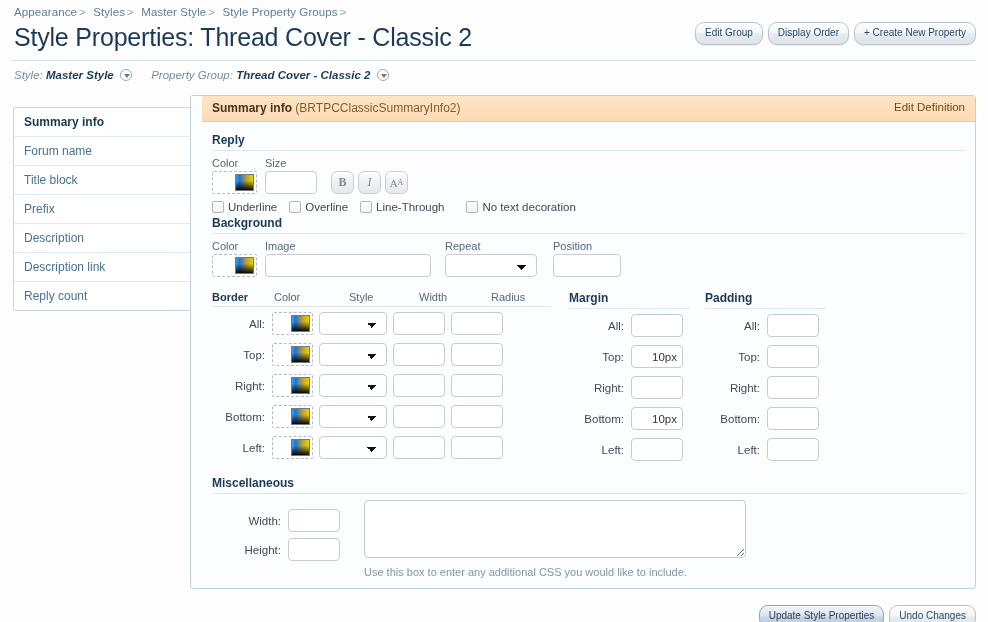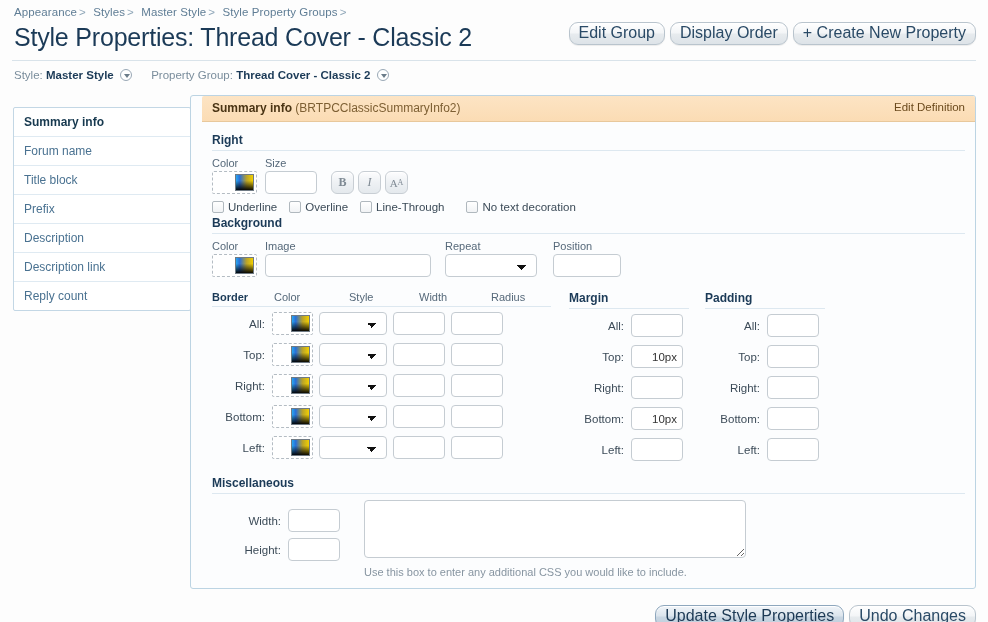--- a/index.html
+++ b/index.html
@@ -38,21 +38,21 @@
   }
   .title-actions {
     position: absolute;
     right: 12px;
     top: 4px;
     display: flex;
     gap: 5px;
   }
   .btn {
     font-family: "Liberation Sans", sans-serif;
-    font-size: 16px;
+    font-size: 10px;
     color: #2a4a66;
     background: linear-gradient(to bottom, #ffffff 0%, #f3f5f7 48%, #e7ebee 52%, #dde3e8 100%);
     border: 1px solid #b9c4cd;
     border-radius: 9px;
     padding: 4px 9px 5px 9px;
     line-height: 12px;
     cursor: pointer;
     white-space: nowrap;
     box-shadow: 0 1px 1px rgba(0,0,0,.07), inset 0 1px 0 rgba(255,255,255,.9);
   }
@@ -67,20 +67,21 @@
     background: #d9e3ea;
     margin: 4px 12px 0 12px;
   }
 
   
   .selector-row {
     padding: 8px 0 4px 14px;
     font-size: 11.5px;
     color: #7a8d9c;
     height: 26px;
+    font-style: italic;
   }
   .selector-row .sel-label { color: #7a8d9c; }
   .selector-row .sel-value { color: #1b3a57; font-weight: bold; }
   .selector-row .sel-group { display: inline-block; margin-right: 16px; }
   .chev {
     display: inline-block;
     width: 12px; height: 12px;
     border: 1px solid #9aa9b6;
     border-radius: 50%;
     position: relative;
@@ -379,21 +380,21 @@
   <div class="panel">
 
     <div class="panel-head">
       <span class="ph-name">Summary info</span>
       <span class="ph-id">(BRTPCClassicSummaryInfo2)</span>
       <a class="ph-edit" href="#">Edit Definition</a>
     </div>
 
     <div class="panel-body">
 
-      <div class="sec-title">Right</div>
+      <div class="sec-title">Reply</div>
       <div class="row">
         <div>
           <span class="fld-label">Color</span>
           <span class="color-pick">
             <span class="swatch"></span>
           </span>
         </div>
         <div>
           <span class="fld-label">Size</span>
           <input class="inp" style="width: 52px;" value="">

